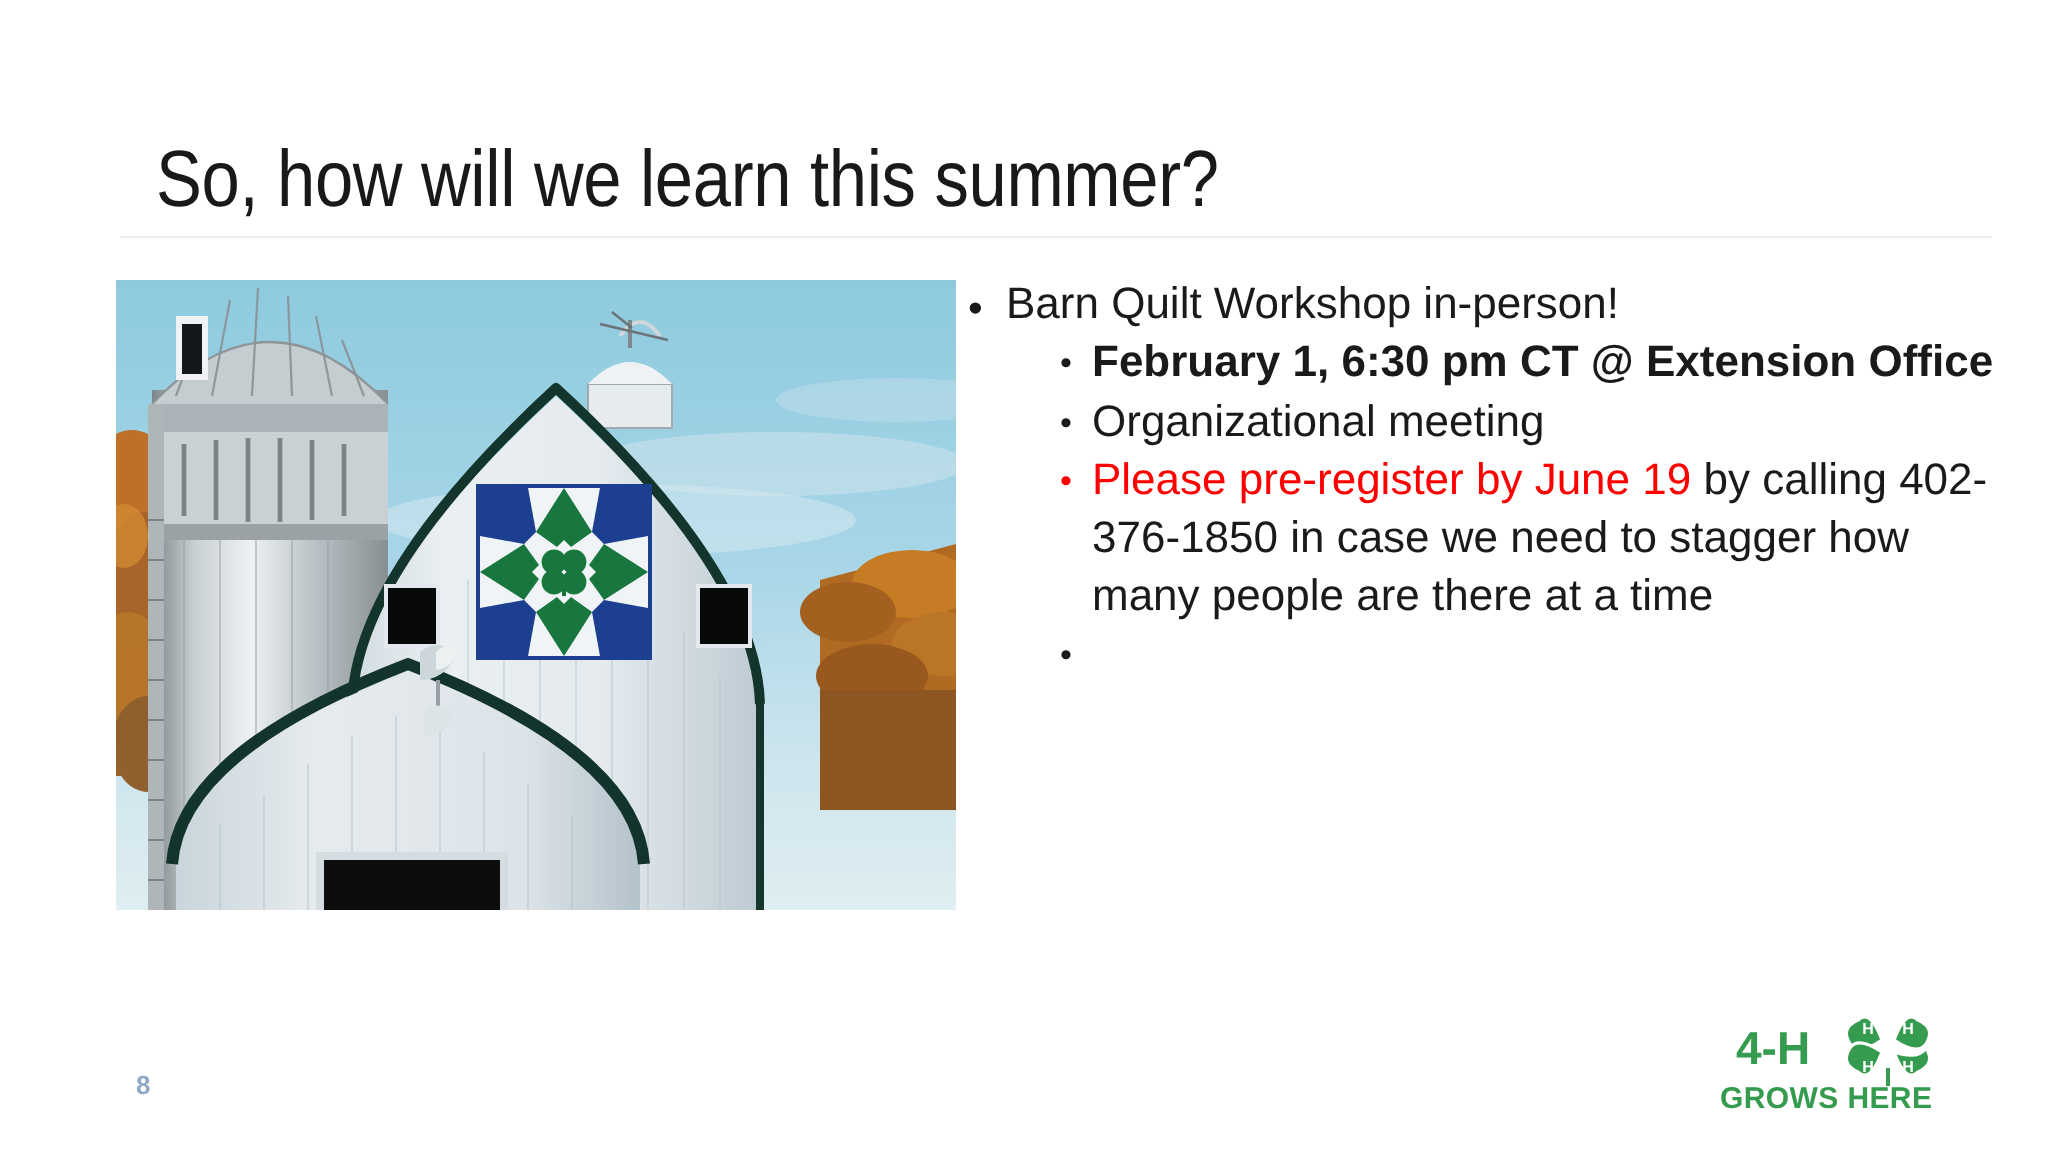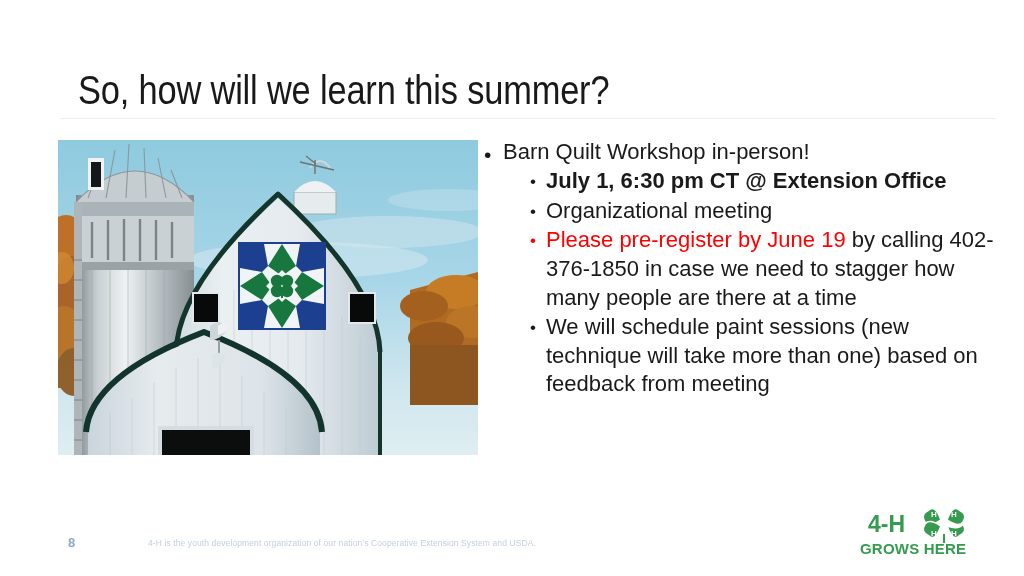--- a/index.html
+++ b/index.html
@@ -395,42 +395,40 @@
 
   <div class="body-block">
 
     <div class="bullet lvl1">
       <span class="dot">•</span>
       <span class="txt">Barn Quilt Workshop in-person!</span>
     </div>
 
     <div class="bullet lvl2 bold">
       <span class="dot">•</span>
-      <span class="txt">July 1, 6:30 pm CT @ Extension Office</span>
+      <span class="txt">February 1, 6:30 pm CT @ Extension Office</span>
     </div>
 
     <div class="bullet lvl2">
       <span class="dot">•</span>
       <span class="txt">Organizational meeting</span>
     </div>
 
     <div class="bullet lvl2">
       <span class="dot red">•</span>
       <span class="txt"><span class="red-run">Please pre-register by June 19</span><span> by calling 402-376-1850 in case we need to stagger how many people are there at a time</span></span>
     </div>
 
     <div class="bullet lvl2">
       <span class="dot">•</span>
-      <span class="txt">We will schedule paint sessions (new technique will take more than one) based on feedback from meeting</span>
     </div>
 
   </div>
 
   <div class="page-number">8</div>
-  <div class="disclaimer">4-H is the youth development organization of our nation’s Cooperative Extension System and USDA.</div>
 
   <div class="logo-4h">
     <svg viewBox="0 0 130 58" xmlns="http://www.w3.org/2000/svg">
       <g transform="translate(88,20)">
         <g fill="#359b4e" stroke="#ffffff" stroke-width="1.6">
           <path d="M-3 -3 q-6 -16 -12 -10 q-9 4 -4 12 q4 6 16 -2 Z"></path>
           <path d="M3 -3 q6 -16 12 -10 q9 4 4 12 q-4 6 -16 -2 Z"></path>
           <path d="M-3 3 q-6 16 -12 10 q-9 -4 -4 -12 q4 -6 16 2 Z"></path>
           <path d="M3 3 q6 16 12 10 q9 -4 4 -12 q-4 6 -16 2 Z"></path>
         </g>

